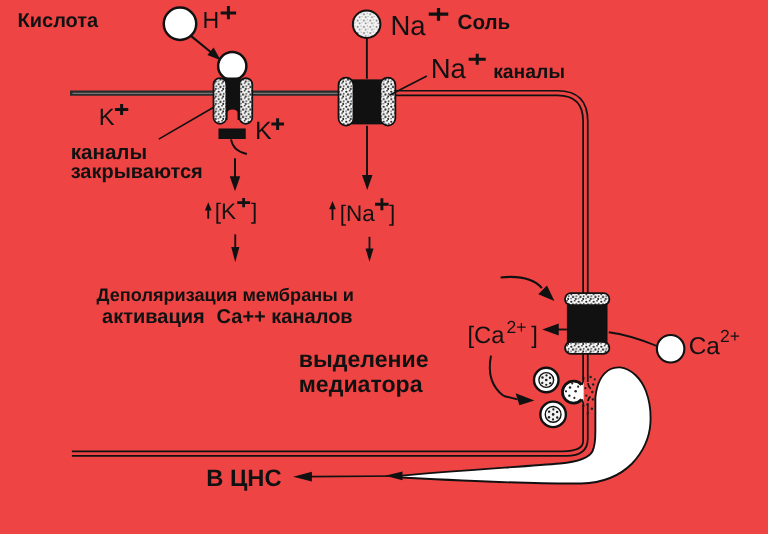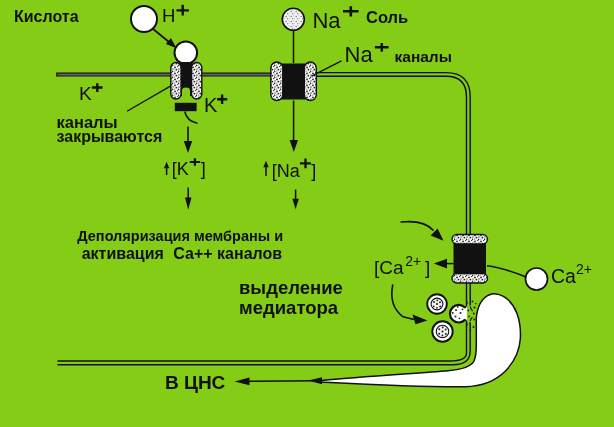--- a/index.html
+++ b/index.html
@@ -1,16 +1,16 @@
 <!DOCTYPE html>
 <html><head>
 <meta charset="utf-8">
 <style>
   html,body{margin:0;padding:0;background:#fff;}
-  #wrap{position:relative;width:614px;height:427px;background:#84cc16;overflow:hidden;}
+  #wrap{position:relative;width:614px;height:427px;background:#ef4444;overflow:hidden;}
   svg{position:absolute;left:0;top:0;}
   text{font-family:"Liberation Sans",sans-serif;fill:#111;}
 </style>
 </head>
 <body>
 <div id="wrap">
 <svg width="614" height="427" viewBox="0 0 614 427">
 <defs>
   <pattern id="stip" width="6" height="6" patternUnits="userSpaceOnUse">
     <rect width="6" height="6" fill="#fbfbfb"></rect>

